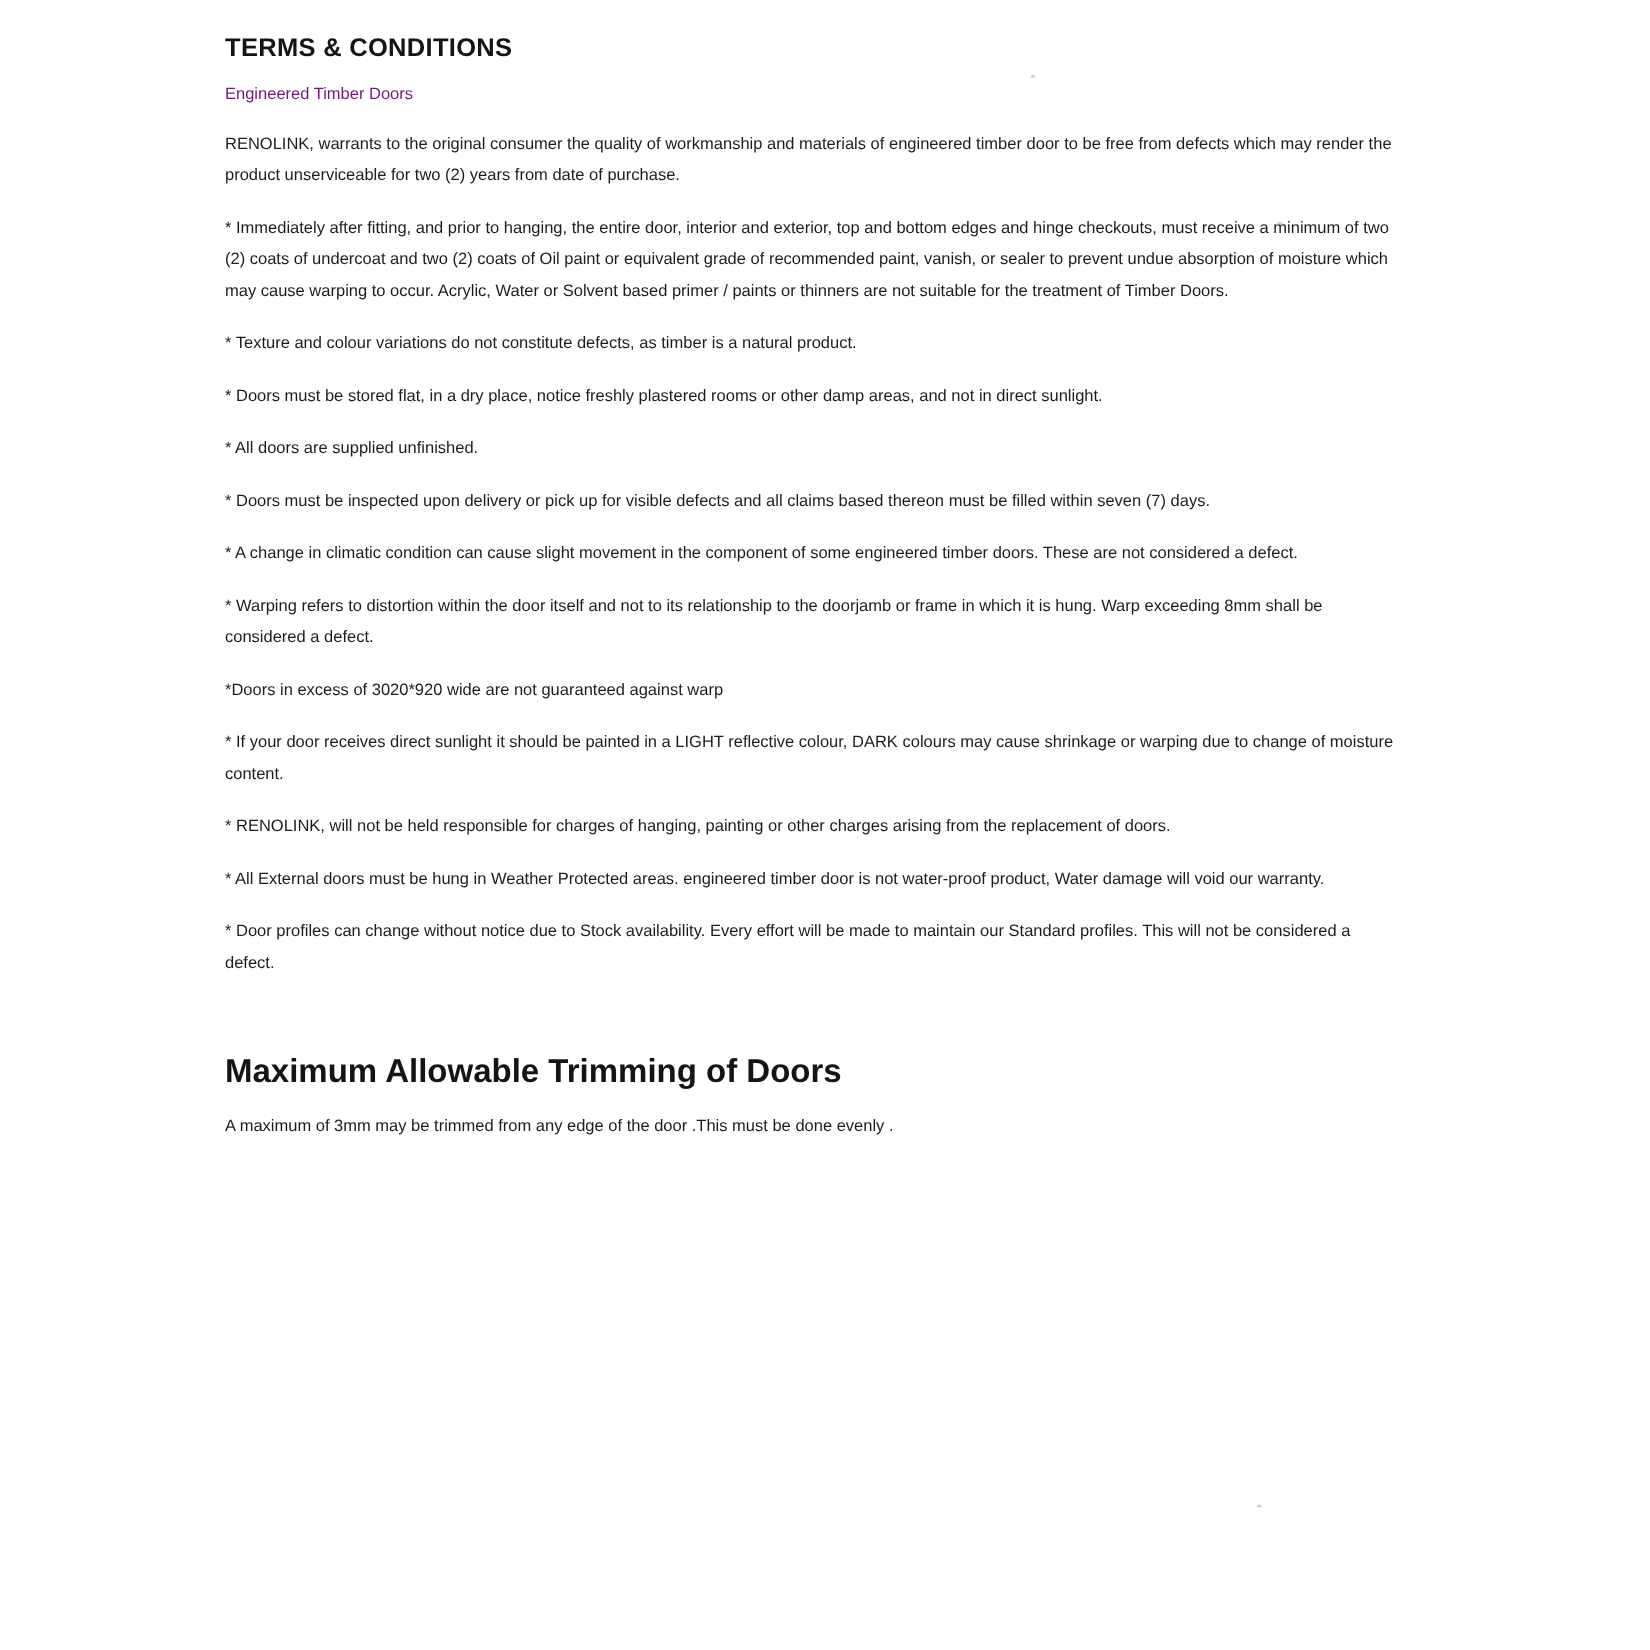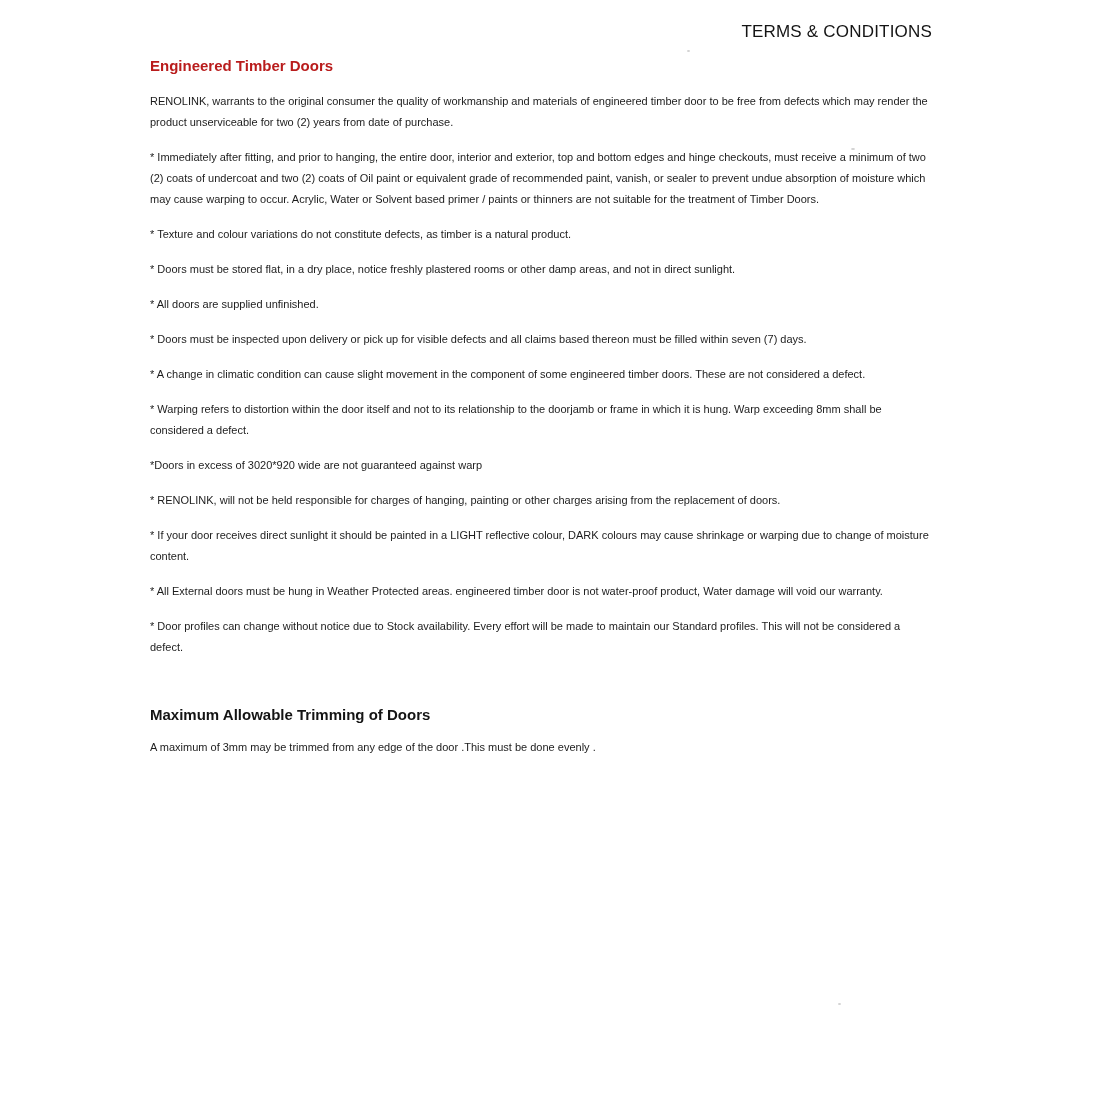--- a/index.html
+++ b/index.html
@@ -16,40 +16,39 @@
     overflow: hidden;
   }
   .page {
     position: absolute;
     left: 150px;
     top: 22px;
     width: 782px;
   }
   .doc-title {
     font-size: 17px;
-    font-weight: normal;
+    font-weight: bold;
     letter-spacing: 0.2px;
     margin: 0 0 15px 0;
     color: #141414;
-    text-align: right;
   }
   .doc-subtitle {
-    font-size: 15px;
-    font-weight: bold;
+    font-size: 11px;
+    font-weight: normal;
     margin: 0 0 17px 0;
-    color: #b91c1c;
+    color: #701a75;
   }
   .para {
     font-size: 11px;
     line-height: 21px;
     margin: 0 0 14px 0;
     color: #1c1c1c;
   }
   .section-heading {
-    font-size: 15px;
+    font-size: 22px;
     font-weight: bold;
     margin: 48px 0 14px 0;
     color: #141414;
   }
   .speck {
     position: absolute;
     background: #9a9a9a;
     border-radius: 50%;
     opacity: 0.45;
   }
@@ -63,22 +62,22 @@
 
   <p class="para">RENOLINK, warrants to the original consumer the quality of workmanship and materials of engineered timber door to be free from defects which may render the product unserviceable for two (2) years from date of purchase.</p>
   <p class="para">* Immediately after fitting, and prior to hanging, the entire door, interior and exterior, top and bottom edges and hinge checkouts, must receive a minimum of two (2) coats of undercoat and two (2) coats of Oil paint or equivalent grade of recommended paint, vanish, or sealer to prevent undue absorption of moisture which may cause warping to occur. Acrylic, Water or Solvent based primer / paints or thinners are not suitable for the treatment of Timber Doors.</p>
   <p class="para">* Texture and colour variations do not constitute defects, as timber is a natural product.</p>
   <p class="para">* Doors must be stored flat, in a dry place, notice freshly plastered rooms or other damp areas, and not in direct sunlight.</p>
   <p class="para">* All doors are supplied unfinished.</p>
   <p class="para">* Doors must be inspected upon delivery or pick up for visible defects and all claims based thereon must be filled within seven (7) days.</p>
   <p class="para">* A change in climatic condition can cause slight movement in the component of some engineered timber doors. These are not considered a defect.</p>
   <p class="para">* Warping refers to distortion within the door itself and not to its relationship to the doorjamb or frame in which it is hung. Warp exceeding 8mm shall be considered a defect.</p>
   <p class="para">*Doors in excess of 3020*920 wide are not guaranteed against warp</p>
+  <p class="para">* If your door receives direct sunlight it should be painted in a LIGHT reflective colour, DARK colours may cause shrinkage or warping due to change of moisture content.</p>
   <p class="para">* RENOLINK, will not be held responsible for charges of hanging, painting or other charges arising from the replacement of doors.</p>
-  <p class="para">* If your door receives direct sunlight it should be painted in a LIGHT reflective colour, DARK colours may cause shrinkage or warping due to change of moisture content.</p>
   <p class="para">* All External doors must be hung in Weather Protected areas. engineered timber door is not water-proof product, Water damage will void our warranty.</p>
   <p class="para">* Door profiles can change without notice due to Stock availability. Every effort will be made to maintain our Standard profiles. This will not be considered a defect.</p>
 
   <h2 class="section-heading">Maximum Allowable Trimming of Doors</h2>
   <p class="para">A maximum of 3mm may be trimmed from any edge of the door .This must be done evenly .</p>
 </div>
 
 <div class="speck" style="left:687px; top:50px; width:3px; height:2px;"></div>
 <div class="speck" style="left:851px; top:148px; width:4px; height:2px;"></div>
 <div class="speck" style="left:838px; top:1003px; width:3px; height:2px;"></div>

